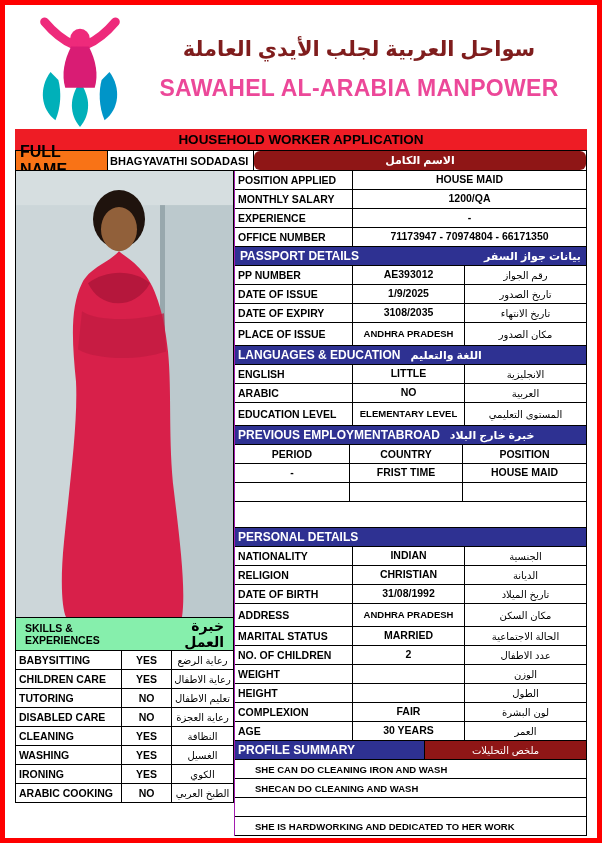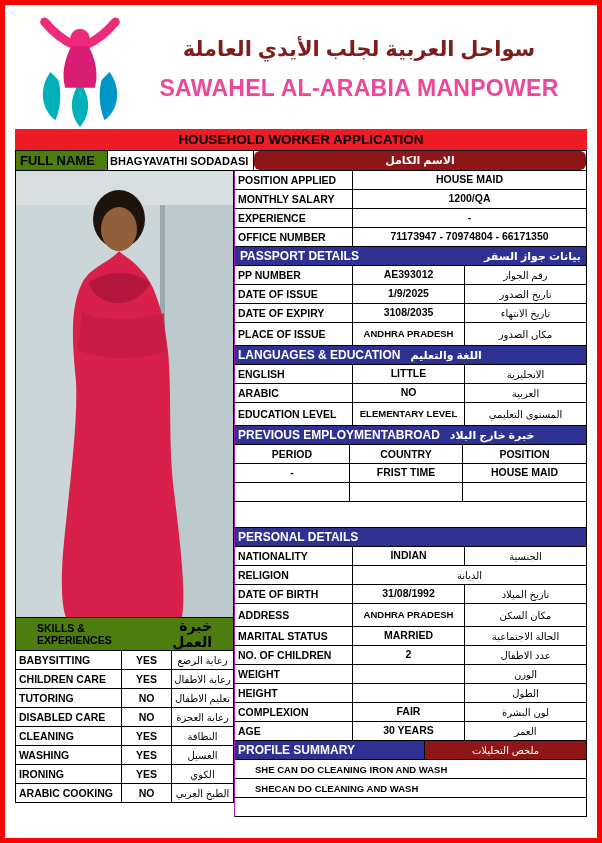--- a/index.html
+++ b/index.html
@@ -6,28 +6,28 @@
   html,body { background:#e9e9e9; }
   body { font-family:"Liberation Sans","DejaVu Sans",sans-serif; }
   .page{width:602px;height:843px;border:5px solid #fe0000;background:#fff;position:relative;overflow:hidden;margin:0 auto;}
   .header{display:flex;align-items:center;padding:8px 14px 2px 16px;height:122px;}
   .logo{width:118px;height:108px;flex:none;}
   .titles{flex:1;display:flex;flex-direction:column;align-items:center;gap:14px;padding-right:4px;}
   .ar-title{color:#7f1d1d;font-weight:bold;font-size:21px;direction:rtl;}
   .company{color:#ec4899;font-weight:bold;font-size:23px;letter-spacing:.3px;white-space:nowrap;}
   .banner{margin:2px 10px 0;background:#ee1c25;color:#000;text-align:center;font-weight:bold;font-size:13.5px;padding:3px 0;}
   .fnrow{display:flex;margin:0 10px;border:1px solid #000;height:21px;}
-  .fnl{background:#4d7c0f;width:92px;font-weight:bold;font-size:13px;display:flex;align-items:center;padding-left:4px;border-right:1px solid #000;}
+  .fnl{background:#f97316;width:92px;font-weight:bold;font-size:16px;display:flex;align-items:center;padding-left:4px;border-right:1px solid #000;}
   .fnv{width:146px;font-weight:bold;font-size:11px;display:flex;align-items:center;padding-left:2px;border-right:1px solid #000;overflow:hidden;}
   .fna{flex:1;background:#8f1616;color:#fff;direction:rtl;display:flex;align-items:center;justify-content:center;font-size:11px;font-weight:bold;border-radius:6px;}
   .main{display:flex;margin:0 10px;align-items:flex-start;}
   .left{width:219px;flex:none;}
   .photo{height:447px;border:1px solid #000;border-top:none;background:#cfd8da;overflow:hidden;}
   .photo svg{display:block;width:100%;height:100%;}
-  .skillshdr{display:flex;justify-content:space-between;align-items:center;background:#4d7c0f;border:1px solid #000;border-top:none;min-height:19px;padding:0 21px;font-weight:bold;font-size:10.5px;}
+  .skillshdr{display:flex;justify-content:space-between;align-items:center;background:#86efac;border:1px solid #000;border-top:none;min-height:19px;padding:0 9px;font-weight:bold;font-size:10.5px;}
   .skillshdr .arh{direction:rtl;font-size:14px;font-weight:bold;}
   .skills{border-left:1px solid #000;}
   .srow{display:flex;min-height:19px;}
   .scell{border-right:1px solid #000;border-bottom:1px solid #000;display:flex;align-items:center;overflow:hidden;}
   .sl{width:106px;font-weight:bold;font-size:10.5px;padding-left:3px;}
   .sv{width:50px;justify-content:center;font-weight:bold;font-size:10.5px;}
   .sa{flex:1;direction:rtl;justify-content:center;font-size:10px;padding:0 2px;}
   .right{flex:1;border-left:1px solid #a21caf;}
   .rrow{display:flex;min-height:19px;}
   .cell{border-right:1px solid #000;border-bottom:1px solid #000;display:flex;align-items:center;overflow:hidden;}
@@ -244,20 +244,21 @@
           <span>PERSONAL DETAILS</span>
         </div>
       </div>
       <div class="rrow">
         <div class="cell lbl">NATIONALITY</div>
         <div class="cell val w112">INDIAN</div>
         <div class="cell arc fx">الجنسية</div>
       </div>
       <div class="rrow">
         <div class="cell lbl">RELIGION</div>
+        <div class="cell val w112">CHRISTIAN</div>
         <div class="cell arc fx">الديانة</div>
       </div>
       <div class="rrow">
         <div class="cell lbl">DATE OF BIRTH</div>
         <div class="cell val w112">31/08/1992</div>
         <div class="cell arc fx">تاريخ الميلاد</div>
       </div>
       <div class="rrow h23">
         <div class="cell lbl">ADDRESS</div>
         <div class="cell val w112 small">ANDHRA PRADESH</div>
@@ -302,16 +303,19 @@
       </div>
       <div class="rrow">
         <div class="cell sum fx">SHE CAN DO CLEANING IRON AND WASH</div>
       </div>
       <div class="rrow">
         <div class="cell sum fx">SHECAN  DO CLEANING AND WASH</div>
       </div>
       <div class="rrow">
         <div class="cell sum fx"></div>
       </div>
+      <div class="rrow">
+        <div class="cell sum fx">SHE IS HARDWORKING AND DEDICATED TO HER WORK</div>
+      </div>
 
     </div>
   </div>
 </div>
 
 </body></html>

